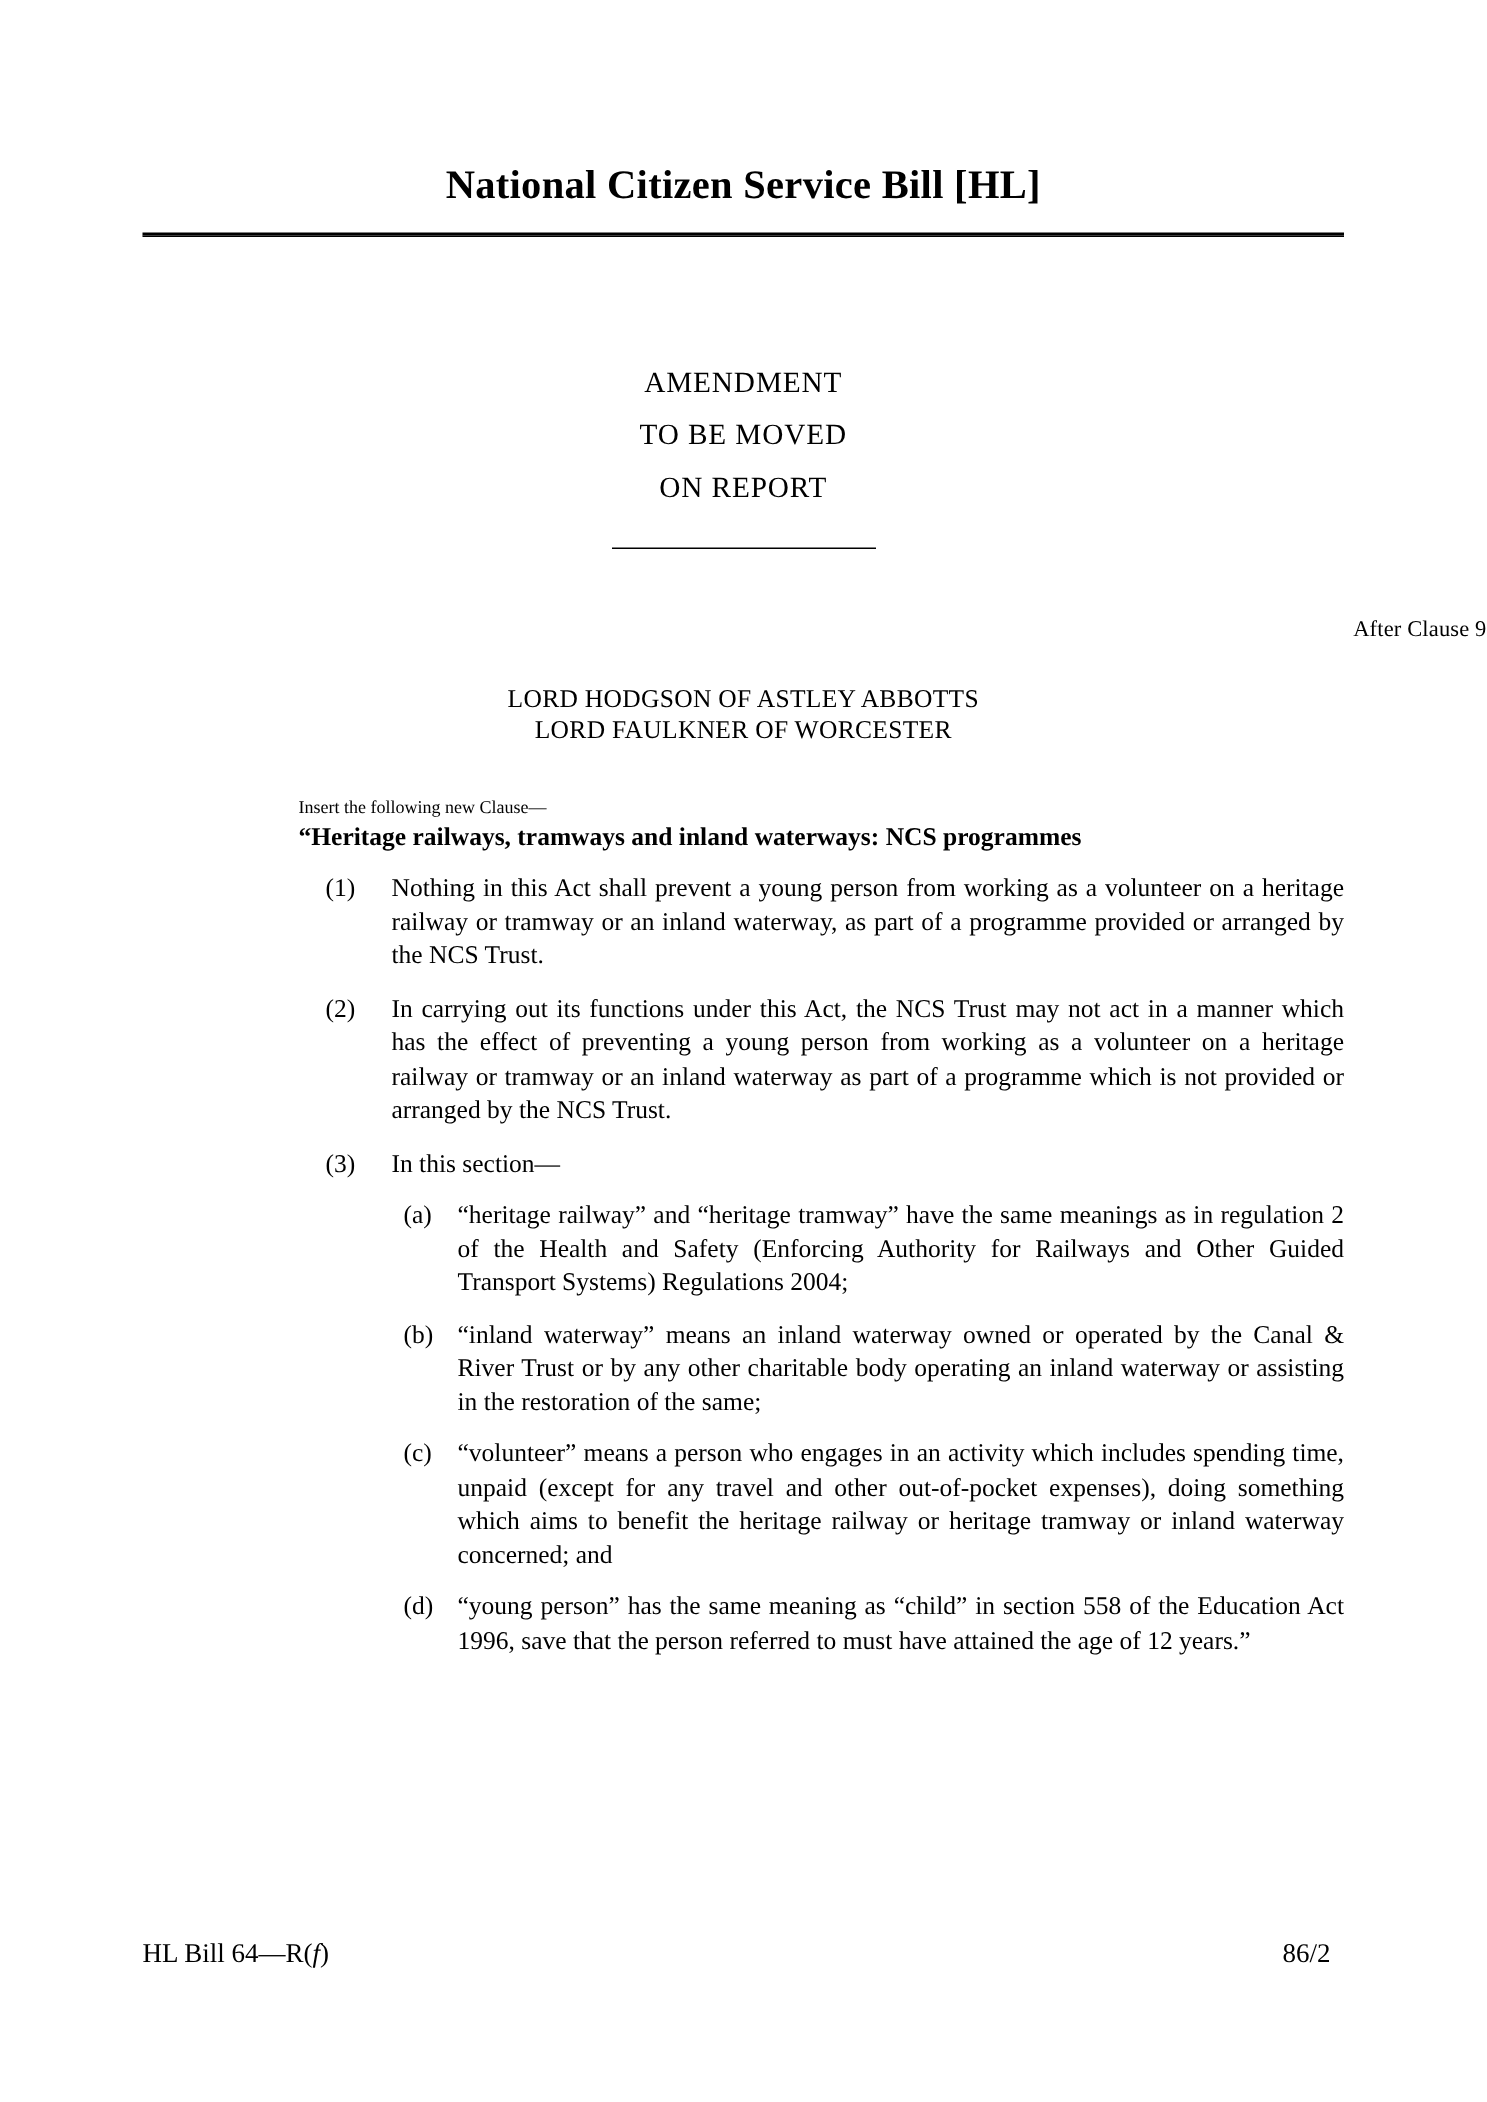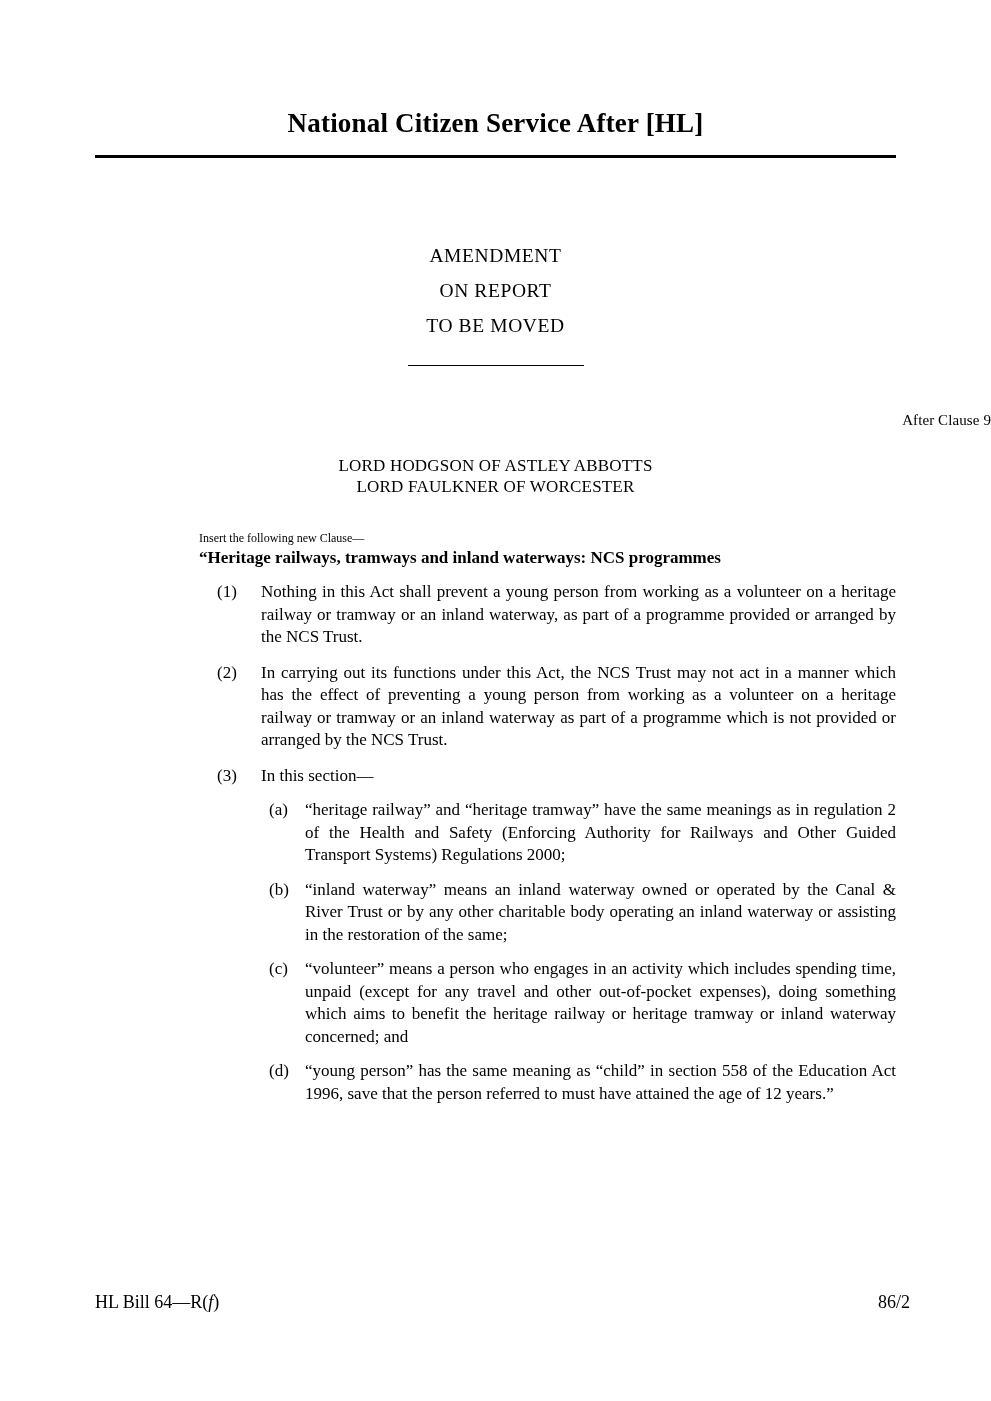--- a/index.html
+++ b/index.html
@@ -113,41 +113,41 @@
   }
   .subpara .body {
     flex: 1;
     text-align: justify;
     text-justify: inter-word;
     padding-right: 0px;
   }
   .footer {
     position: absolute;
     left: 95px;
-    right: 81px;
+    right: 104px;
     bottom: 88px;
     display: flex;
     justify-content: space-between;
     font-size: 18px;
   }
   .footer .right { text-align: right; }
   em.ital { font-style: italic; }
 </style>
 </head>
 <body>
 
 <div class="page">
 
-  <h1 class="doc-title">National Citizen Service After [HL]</h1>
+  <h1 class="doc-title">National Citizen Service Bill [HL]</h1>
   <hr class="title-rule">
 
   <div class="headings">
     <div>AMENDMENT</div>
+    <div>TO BE MOVED</div>
     <div>ON REPORT</div>
-    <div>TO BE MOVED</div>
   </div>
 
   <hr class="short-rule">
 
   <div class="clause-heading">After Clause 9</div>
 
   <div class="sponsors">
     <div>LORD HODGSON OF ASTLEY ABBOTTS</div>
     <div>LORD FAULKNER OF WORCESTER</div>
   </div>
@@ -168,21 +168,21 @@
       <div class="body">In carrying out its functions under this Act, the NCS Trust may not act in a manner which has the effect of preventing a young person from working as a volunteer on a heritage railway or tramway or an inland waterway as part of a programme which is not provided or arranged by the NCS Trust.</div>
     </div>
 
     <div class="para">
       <div class="num">(3)</div>
       <div class="body">In this section—</div>
     </div>
 
     <div class="subpara">
       <div class="num">(a)</div>
-      <div class="body">“heritage railway” and “heritage tramway” have the same meanings as in regulation 2 of the Health and Safety (Enforcing Authority for Railways and Other Guided Transport Systems) Regulations 2000;</div>
+      <div class="body">“heritage railway” and “heritage tramway” have the same meanings as in regulation 2 of the Health and Safety (Enforcing Authority for Railways and Other Guided Transport Systems) Regulations 2004;</div>
     </div>
 
     <div class="subpara">
       <div class="num">(b)</div>
       <div class="body">“inland waterway” means an inland waterway owned or operated by the Canal &amp; River Trust or by any other charitable body operating an inland waterway or assisting in the restoration of the same;</div>
     </div>
 
     <div class="subpara">
       <div class="num">(c)</div>
       <div class="body">“volunteer” means a person who engages in an activity which includes spending time, unpaid (except for any travel and other out-of-pocket expenses), doing something which aims to benefit the heritage railway or heritage tramway or inland waterway concerned; and</div>

